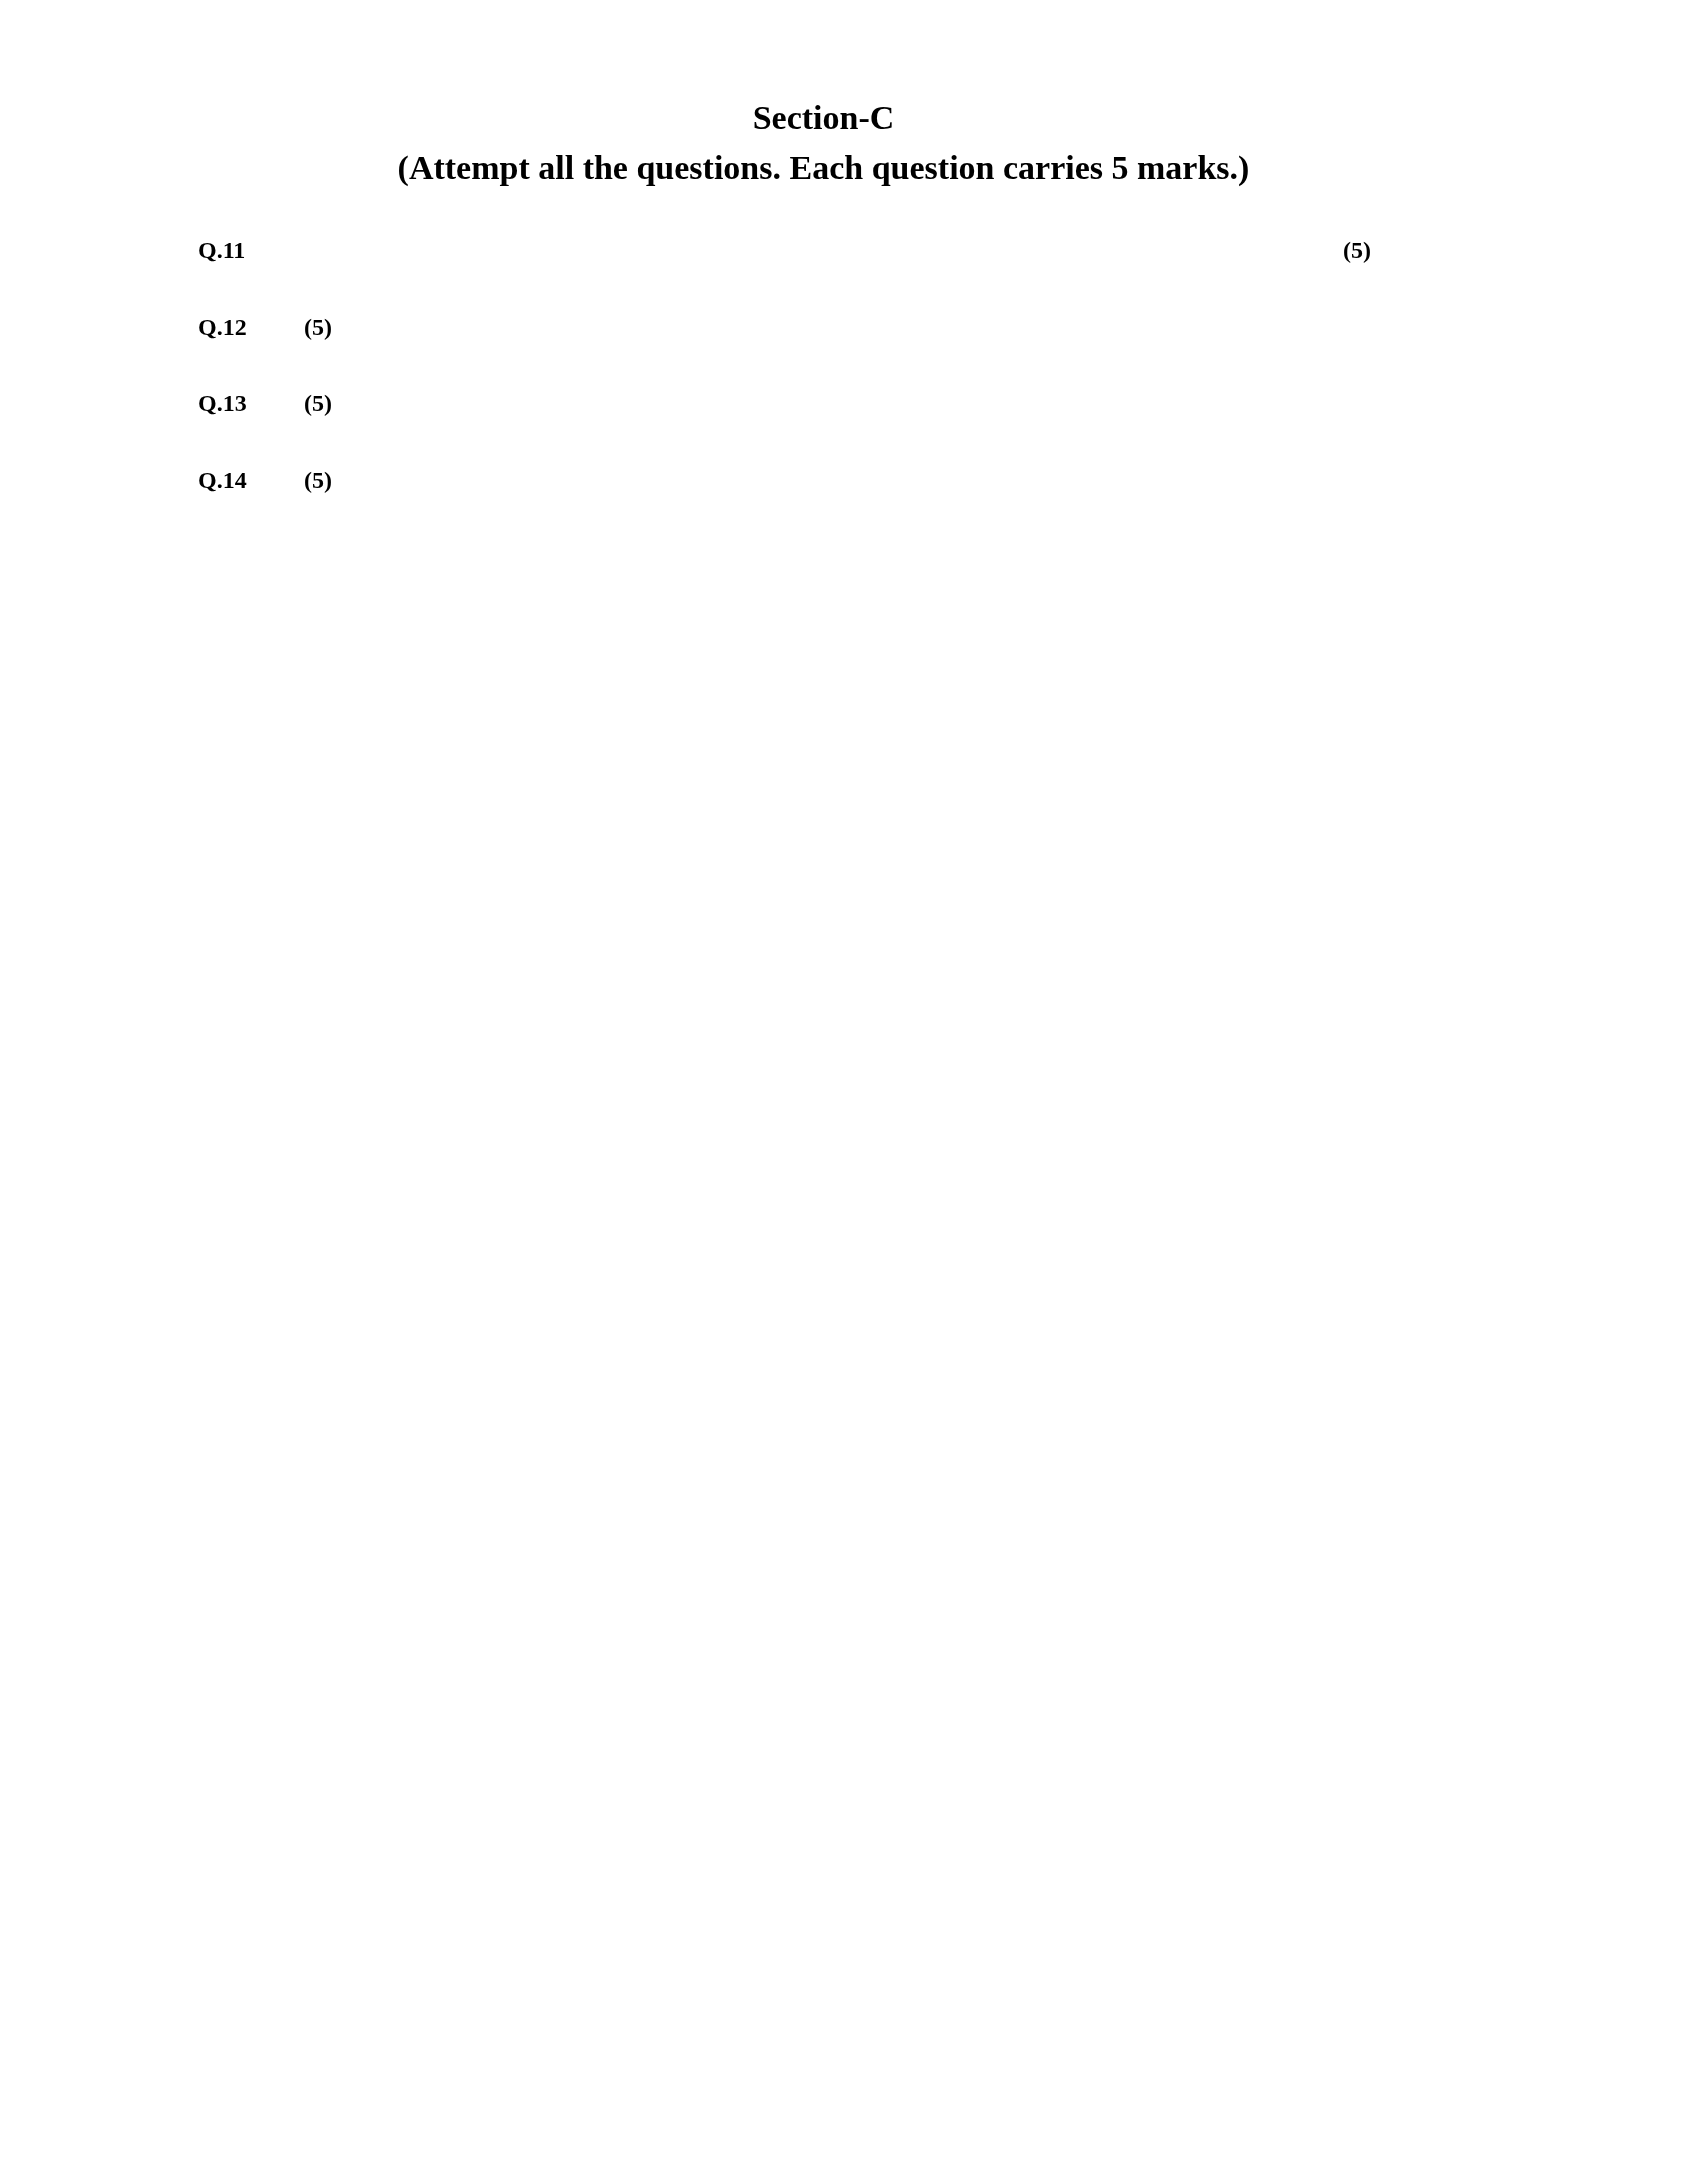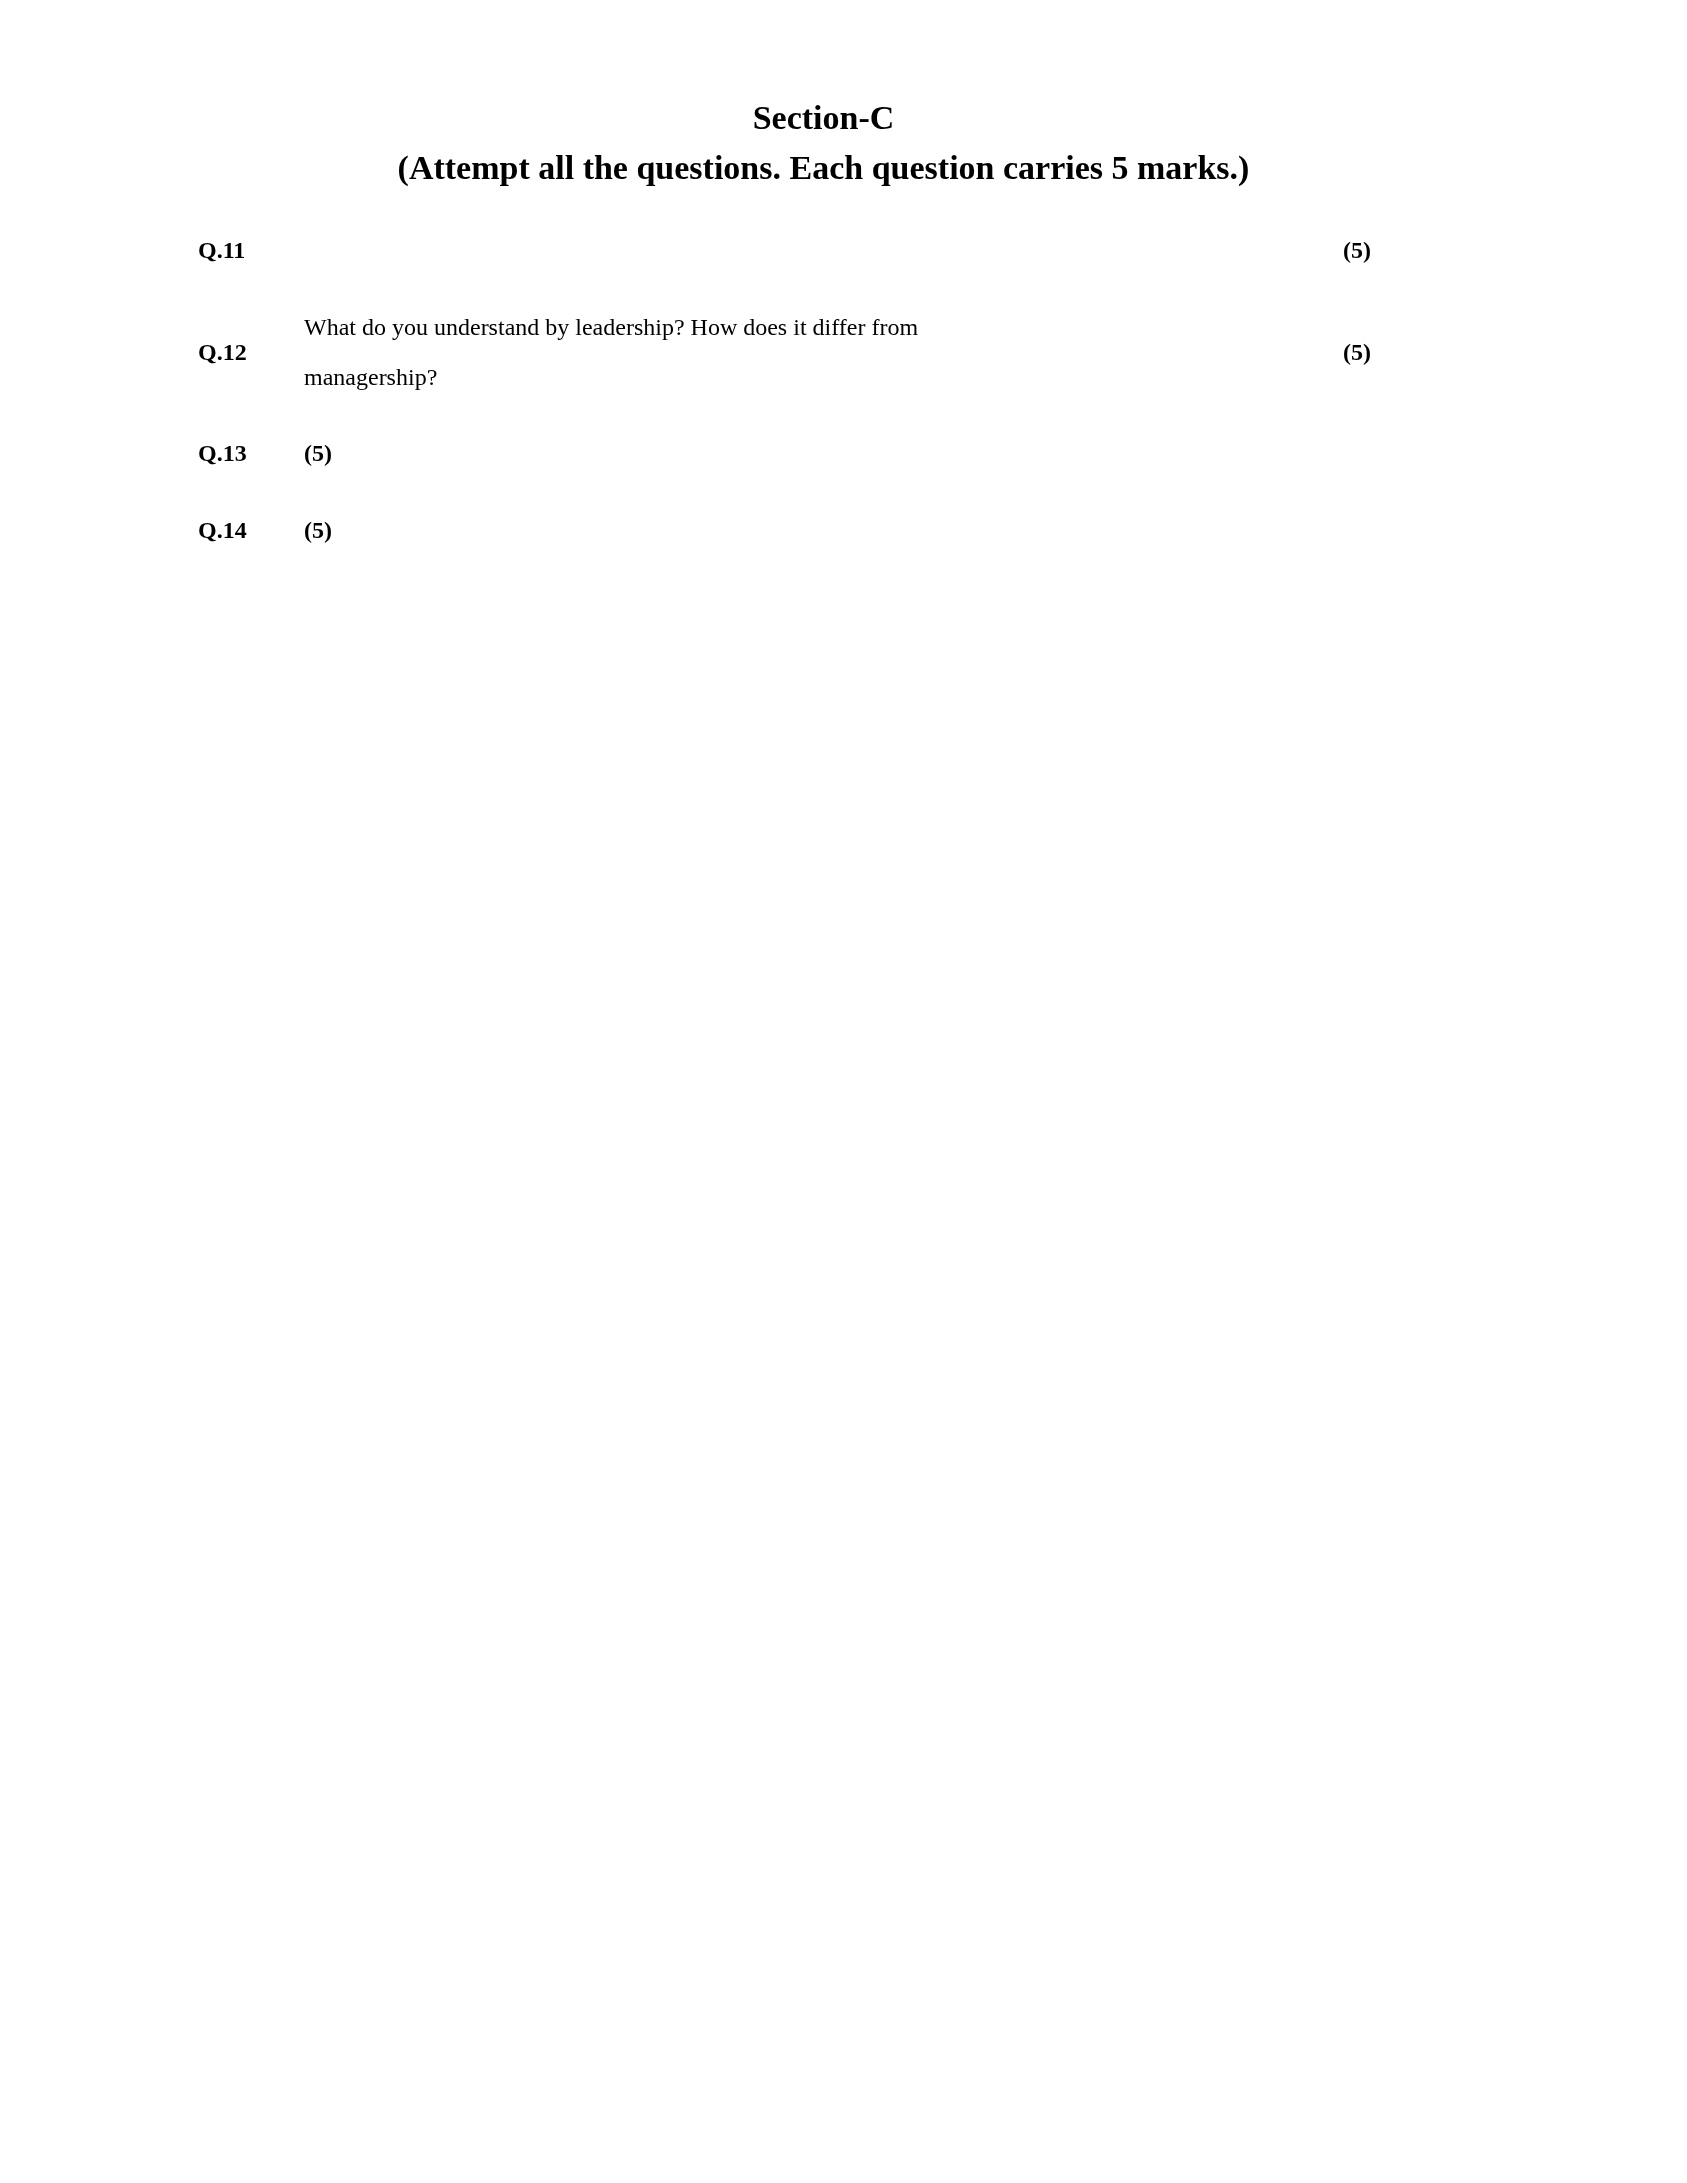--- a/index.html
+++ b/index.html
@@ -74,24 +74,20 @@
 
     <div class="q-row">
       <div class="q-num">Q.11</div>
       <div class="q-text">
       </div>
       <div class="q-marks">(5)</div>
     </div>
 
     <div class="q-row">
       <div class="q-num">Q.12</div>
-      <div class="q-text">
-        <div class="q-line">What do you understand by leadership? How does it differ from</div>
-        <div class="q-line">managership?</div>
-      </div>
       <div class="q-marks">(5)</div>
     </div>
 
     <div class="q-row">
       <div class="q-num">Q.13</div>
       <div class="q-marks">(5)</div>
     </div>
 
     <div class="q-row">
       <div class="q-num">Q.14</div>

